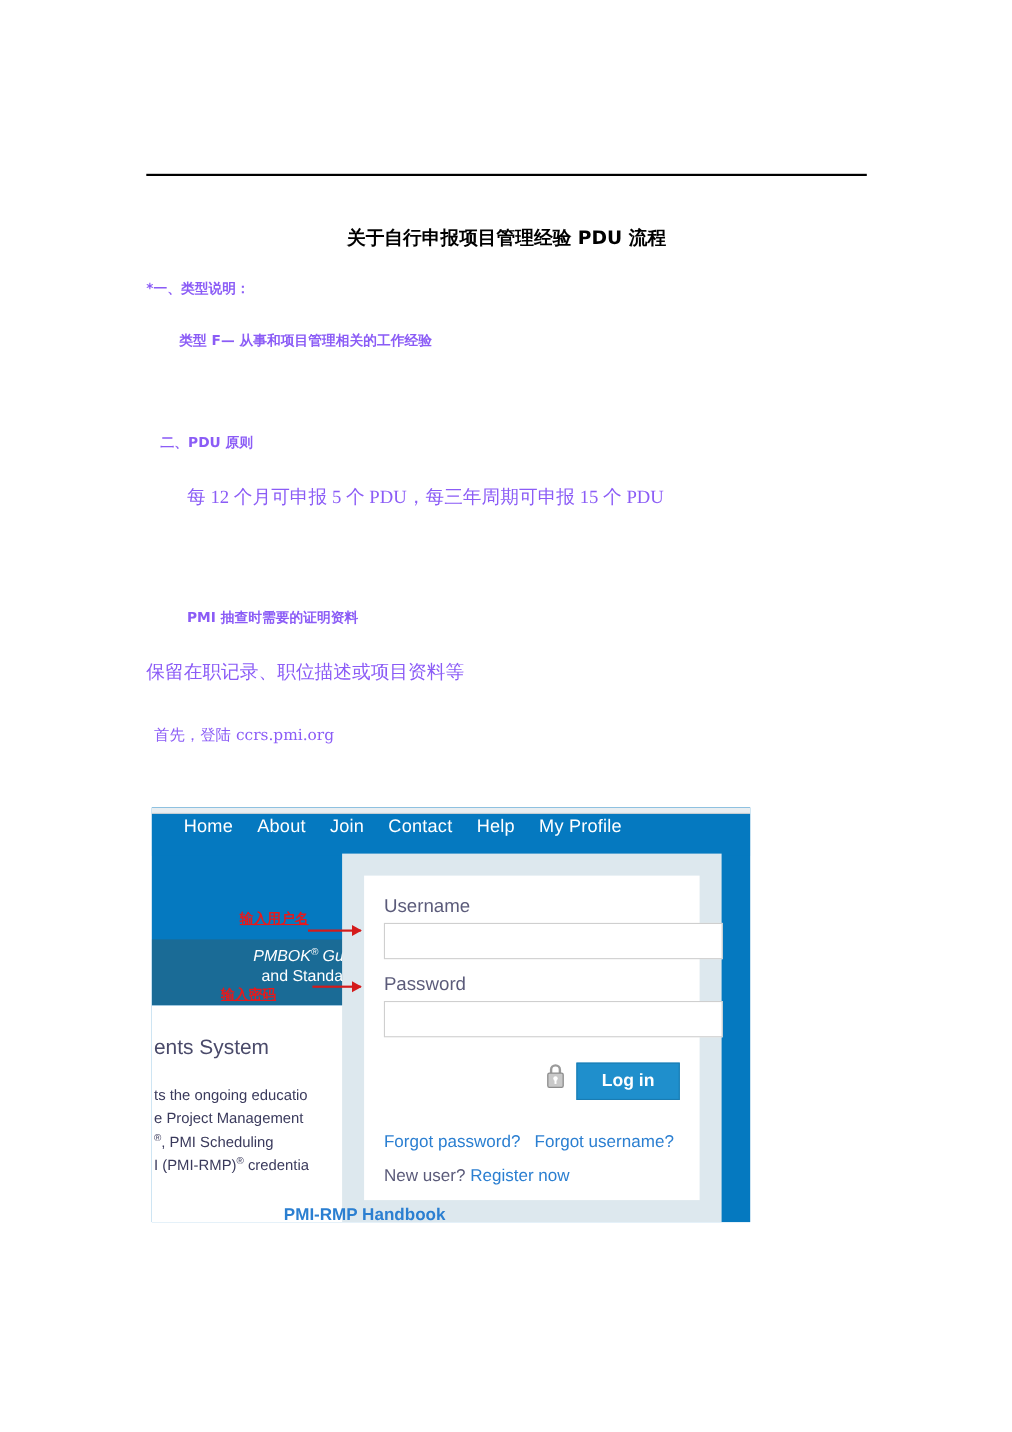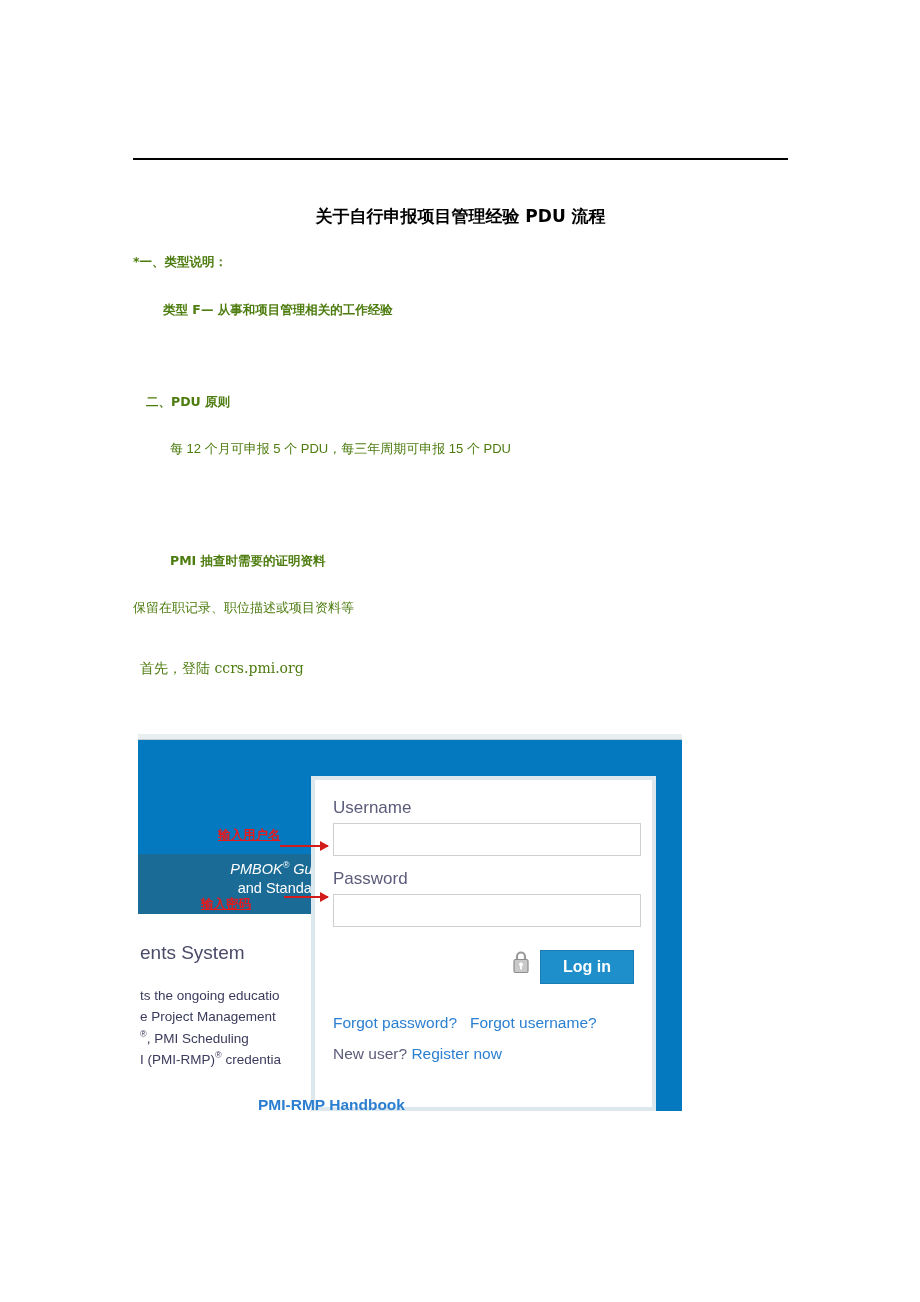--- a/index.html
+++ b/index.html
@@ -83,40 +83,40 @@
     text-align: center;
     font-family: "DejaVu Sans", sans-serif;
     font-size: 17px;
     font-weight: 700;
     color: #000;
   }
 
   .para {
     position: absolute;
     font-family: "DejaVu Sans", sans-serif;
-    color: #4d7c0f;
+    color: #8b5cf6;
     text-align: right;
   }
   .p-sect {
     font-size: 12.5px;
     font-weight: 700;
   }
   .p-body {
     font-family: "DejaVu Serif", serif;
     font-size: 12.5px;
     font-weight: 400;
     line-height: 1.9;
   }
   .p-sub {
     font-size: 12.5px;
     font-weight: 700;
   }
   .p-plain {
-    font-family: Liberation Sans, sans-serif;
-    font-size: 13px;
+    font-family: Liberation Serif, serif;
+    font-size: 17px;
   }
   .p-serif-big {
     font-family: "DejaVu Serif", serif;
     font-size: 14px;
   }
 
   
   .shot {
     position: absolute;
     left: 138px;
@@ -210,21 +210,21 @@
   .shot-paras sup { font-size: 9px; vertical-align: super; }
 
   
   .login-panel {
     position: absolute;
     left: 173px;
     top: 42px;
     width: 345px;
     height: 335px;
     background: #dde8ee;
-    padding: 4px;
+    padding: 20px;
     box-sizing: border-box;
   }
   .login-inner {
     width: 100%;
     height: 100%;
     background: #ffffff;
     box-sizing: border-box;
     padding: 18px 18px 0 18px;
     position: relative;
   }
@@ -343,20 +343,28 @@
   <div class="para p-plain" style="left:133px; top:599px;">保留在职记录、职位描述或项目资料等</div>
 
   <div class="para p-serif-big" style="left:140px; top:660px;">首先，登陆 ccrs.pmi.org</div>
 
   <div class="shot">
 
     <div class="shot-topline"></div>
 
     <div class="navbar"></div>
 
+    <div class="nav-items">
+      <span class="nav-item">Home</span>
+      <span class="nav-item">About</span>
+      <span class="nav-item">Join</span>
+      <span class="nav-item">Contact</span>
+      <span class="nav-item">Help</span>
+      <span class="nav-item">My Profile</span>
+    </div>
 
     <div class="pmbok-box">
       <div><span class="pmbok-italic"><span>PMBOK</span><sup>®</sup><span> Guide</span></span></div>
       <div>and Standards</div>
     </div>
 
     <div class="shot-white"></div>
 
     <div class="shot-heading">ents System</div>
 

